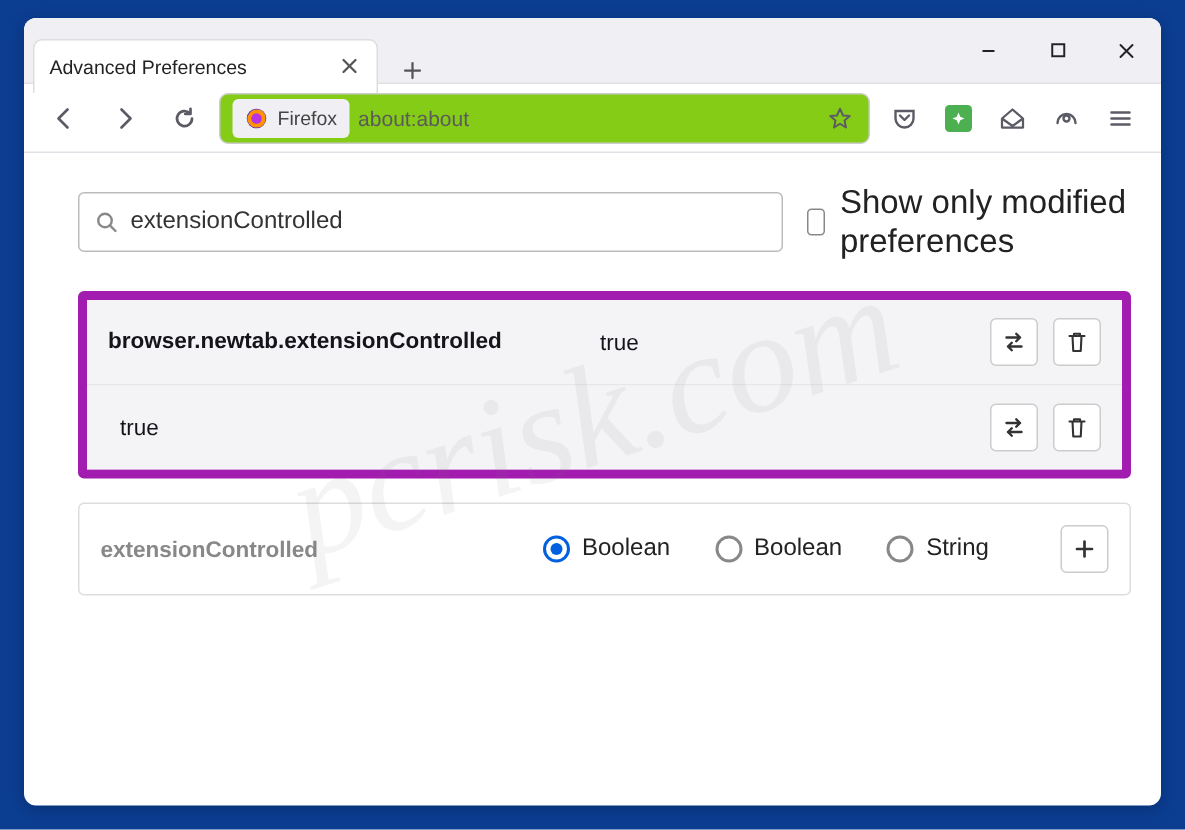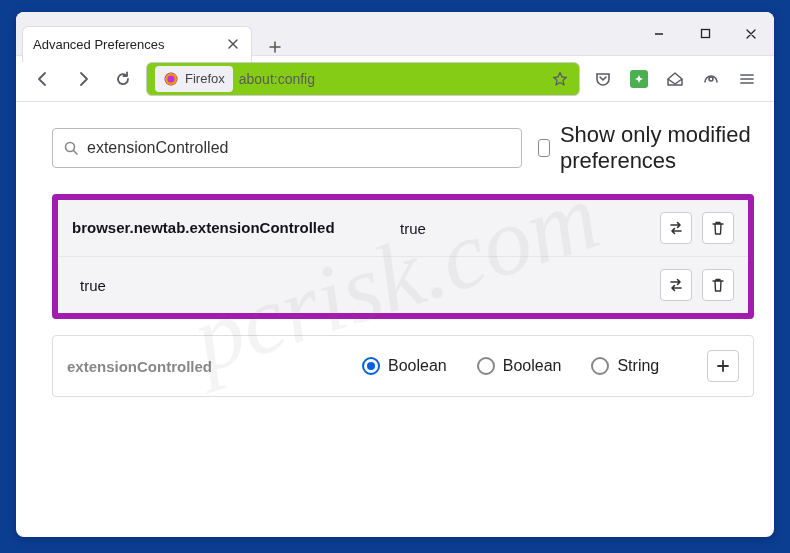--- a/index.html
+++ b/index.html
@@ -187,21 +187,21 @@
       <div class="identity">
         <span>
           <svg width="16" height="16" viewBox="0 0 16 16">
               <circle cx="8" cy="8" r="6.5" fill="#592acb"></circle>
               <path d="M2 7 Q4 2 8 2 Q14 2 14 8 Q14 14 8 14 Q3 14 2 9" fill="#ff9400"></path>
               <circle cx="8" cy="8" r="3.5" fill="#b833e1"></circle>
             </svg>
         </span>
         <span>Firefox</span>
       </div>
-      <span class="urltext">about:config</span>
+      <span class="urltext">about:about</span>
       <span class="star">
         <svg width="16" height="16" viewBox="0 0 16 16">
             <path d="M8 1.5 L10 6 L14.5 6.3 L11 9.3 L12 14 L8 11.5 L4 14 L5 9.3 L1.5 6.3 L6 6 Z" stroke="#5b5b66" stroke-width="1.3" fill="none" stroke-linejoin="round"></path>
           </svg>
       </span>
     </div>
 
     <div class="toolbar-right">
       <div class="tbtn">
         <svg width="18" height="18" viewBox="0 0 18 18">

